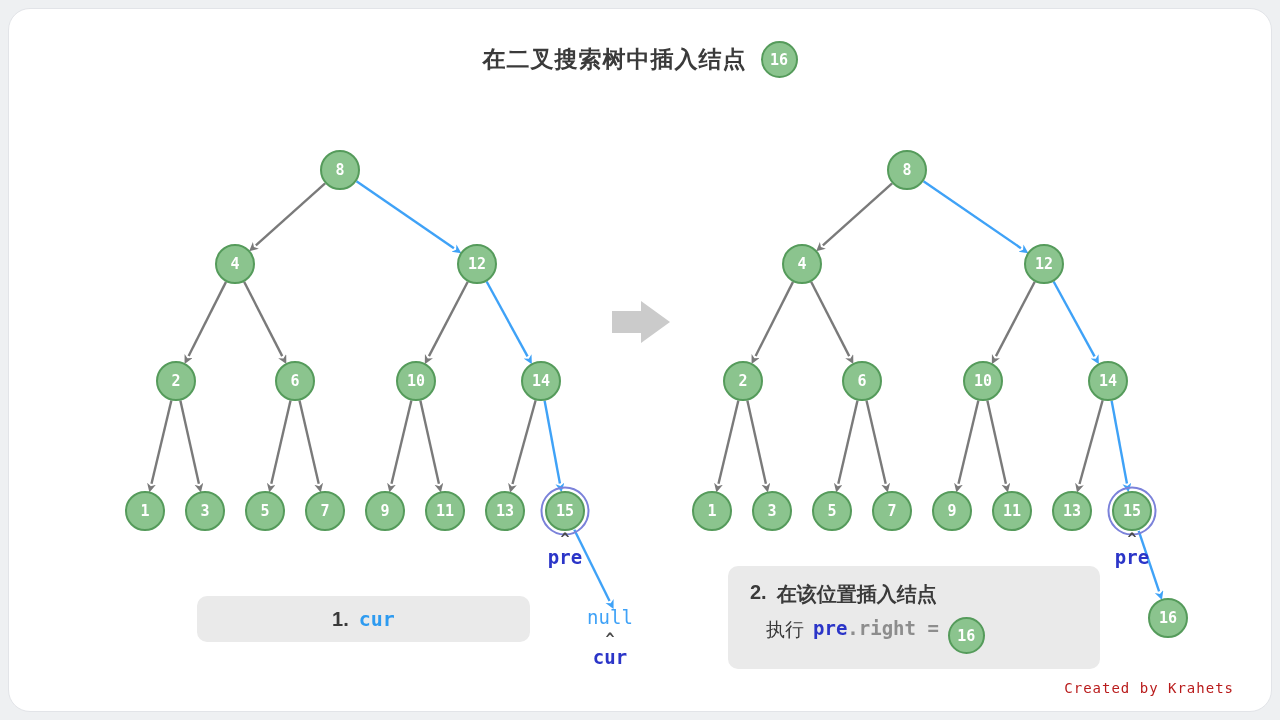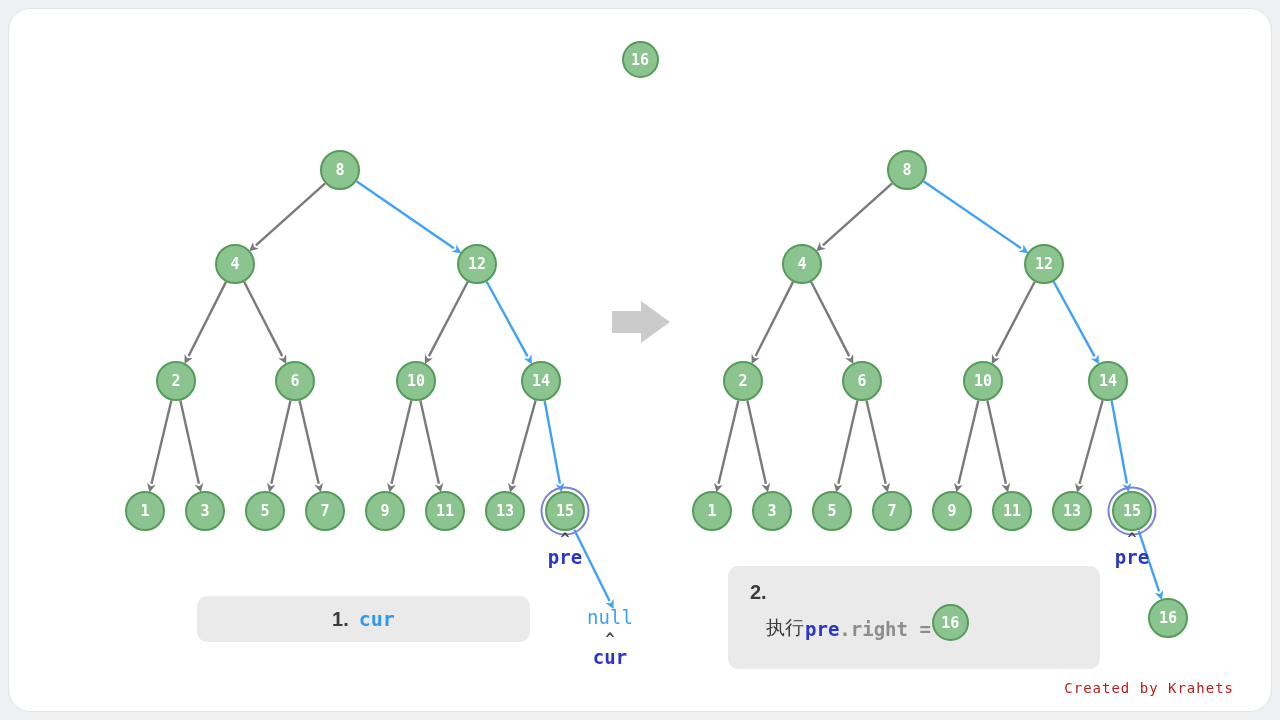--- a/index.html
+++ b/index.html
@@ -78,22 +78,22 @@
     position: absolute;
     left: 728px; top: 566px;
     width: 372px; height: 103px;
     background: #eaeaea;
     border-radius: 10px;
     padding: 15px 22px 12px 22px;
     color: #3a3a3a;
   }
   .cap2-line1 { font-size: 20px; font-weight: bold; display: flex; gap: 10px; }
   .cap2-line2 {
-    margin-left: 16px;
-    display: flex; align-items: flex-end; gap: 1px;
+    margin-top: 9px; margin-left: 16px;
+    display: flex; align-items: flex-start; gap: 9px;
     font-size: 19px;
   }
   .code { font-family: "DejaVu Sans Mono", monospace; font-weight: bold; }
   .code-cur { color: #2e9bf0; font-size: 20px; }
   .code-pre { color: #2b35c8; font-size: 19px; }
   .code-gray { color: #8d8d8d; font-weight: bold; font-size: 19px; }
   .cap2-prefix { color: #3a3a3a; }
   .watermark {
     position: absolute;
     right: 46px; bottom: 24px;
@@ -102,20 +102,21 @@
     color: #b91c1c;
     letter-spacing: 1px;
   }
 </style>
 </head>
 <body>
 
 <div class="card"></div>
 
 <div class="title-row">
+  <span class="page-title">在二叉搜索树中插入结点</span>
   <span class="node-badge">16</span>
 </div>
 
 <svg id="tree-svg" width="1280" height="720">
   <defs>
     <marker id="ah-g" markerWidth="12" markerHeight="12" refX="0" refY="4.5" orient="auto" markerUnits="userSpaceOnUse">
       <path d="M0,0 L9,4.5 L0,9 L2.6,4.5 Z" fill="#7a7a7a"></path>
     </marker>
     <marker id="ah-b" markerWidth="12" markerHeight="12" refX="0" refY="4.5" orient="auto" markerUnits="userSpaceOnUse">
       <path d="M0,0 L9,4.5 L0,9 L2.6,4.5 Z" fill="#3fa2f7"></path>
@@ -235,20 +236,21 @@
 </div>
 
 <div class="caption1">
   <span>1.</span>
   <span class="code code-cur">cur</span>
 </div>
 
 <div class="caption2">
   <div class="cap2-line1">
     <span>2.</span>
+    <span>在该位置插入结点</span>
   </div>
   <div class="cap2-line2">
     <span class="cap2-prefix">执行</span>
     <span><span class="code code-pre">pre</span><span class="code code-gray">.right =</span></span>
     <span class="node-badge">16</span>
   </div>
 </div>
 
 <div class="watermark">Created by Krahets</div>
 

